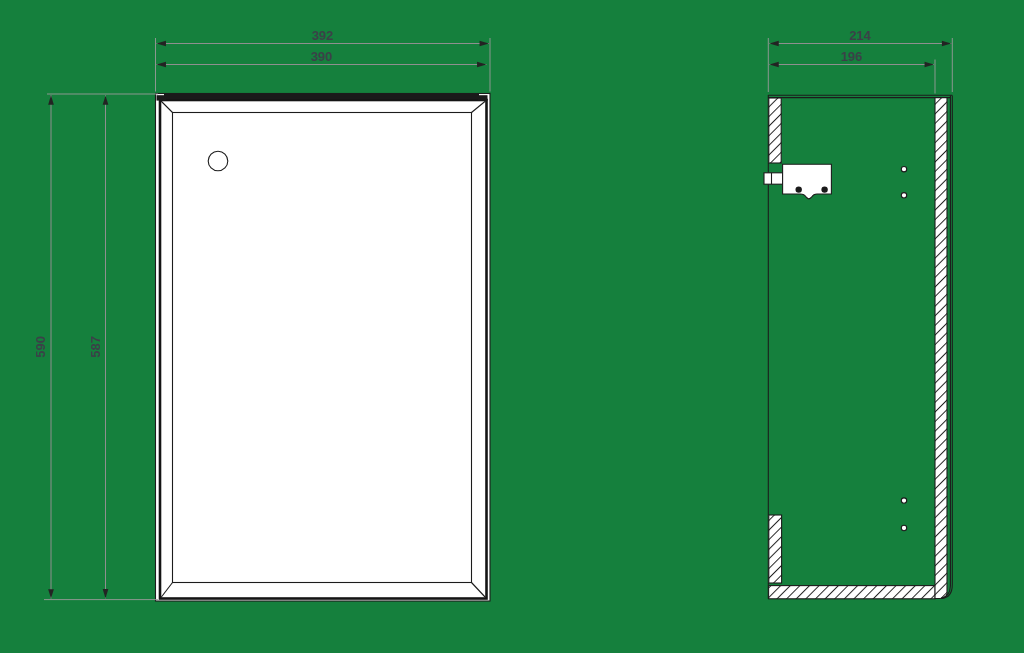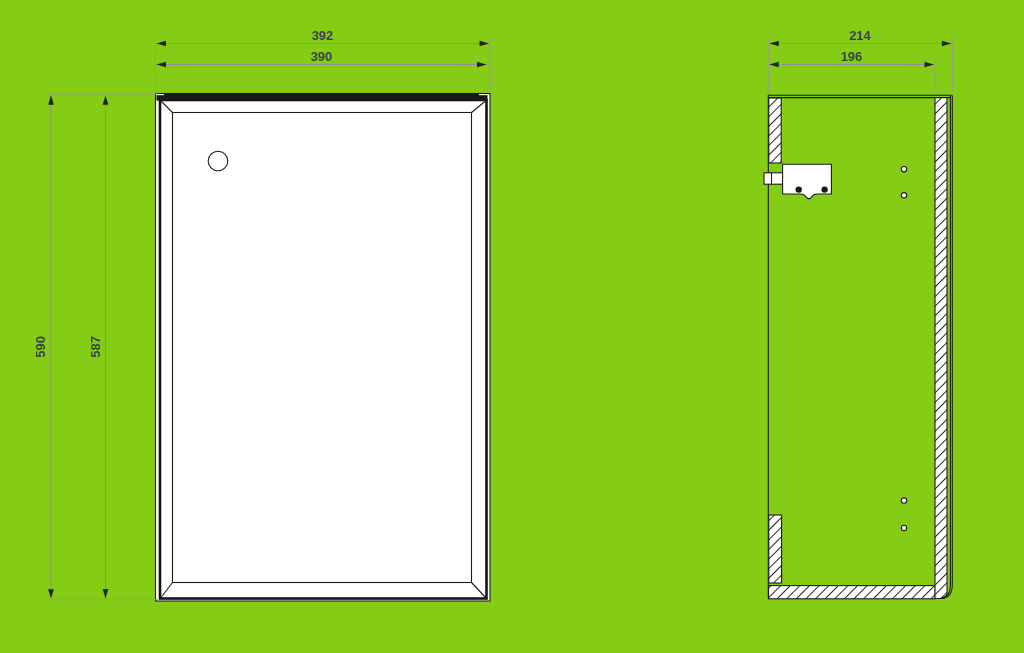--- a/index.html
+++ b/index.html
@@ -5,21 +5,21 @@
   html, body {
     margin: 0;
     padding: 0;
     background: #ffffff;
     font-family: "Liberation Sans", sans-serif;
   }
   .stage {
     position: relative;
     width: 1024px;
     height: 653px;
-    background: #84cc16;
+    background: #15803d;
     overflow: hidden;
   }
   svg { display: block; }
   .dim-text {
     font-family: "Liberation Sans", "DejaVu Sans", sans-serif;
     font-size: 13px;
     font-weight: 600;
     fill: #3b4048;
   }
   .dim-line {

